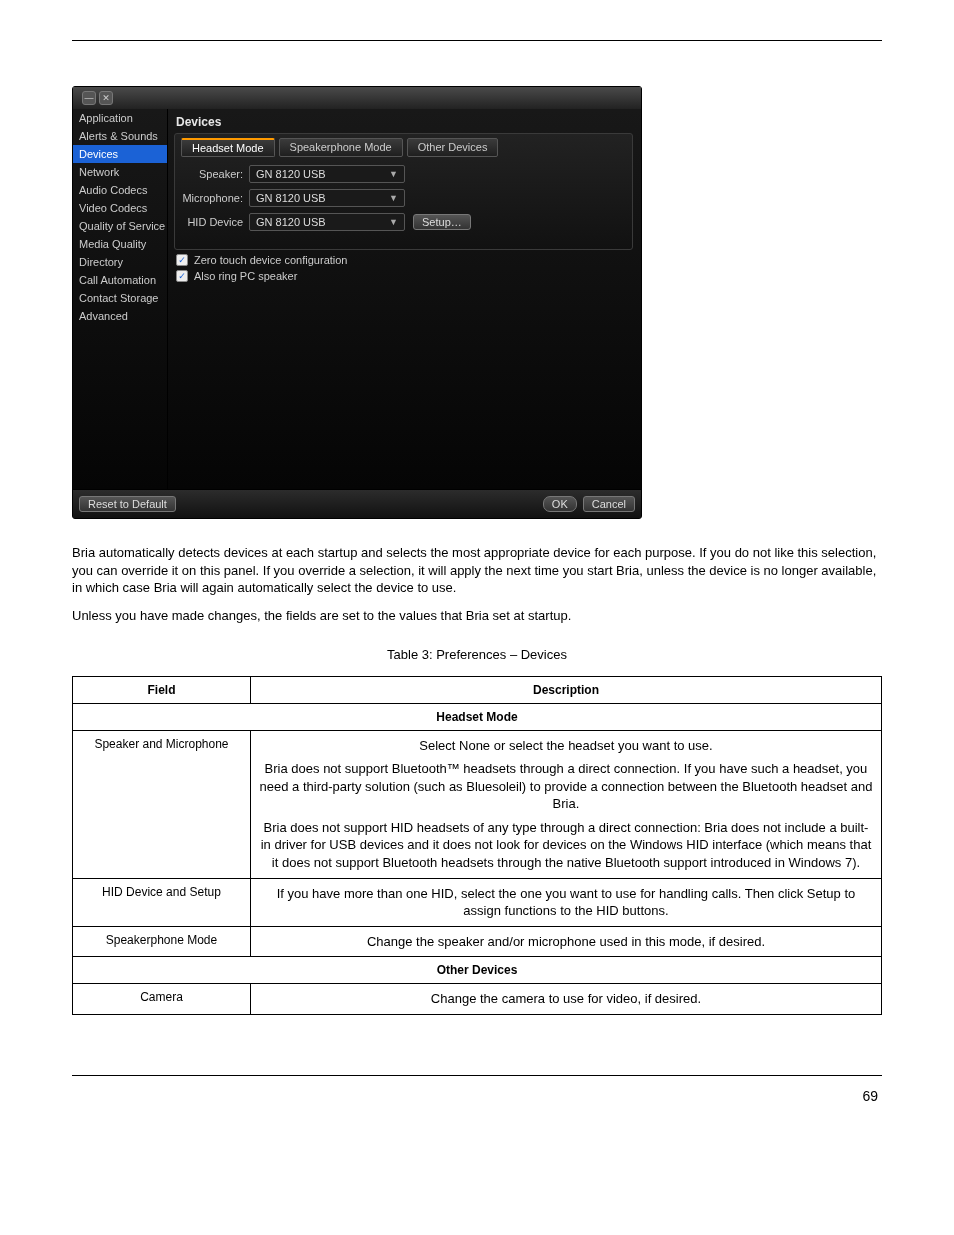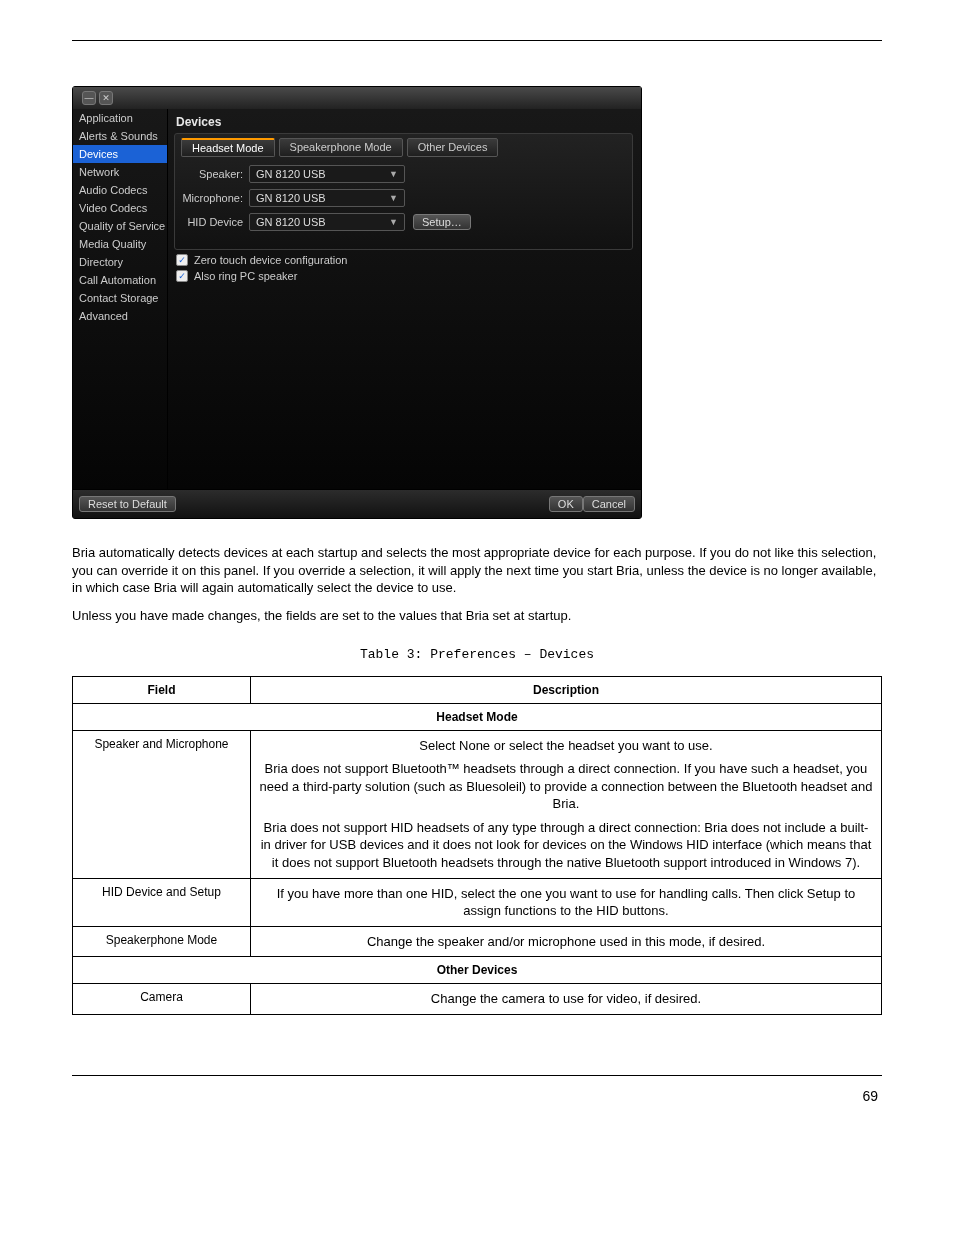--- a/index.html
+++ b/index.html
@@ -28,21 +28,21 @@
   .select { display: flex; align-items: center; background: #1a1a1a; border: 1px solid #555; border-radius: 2px; width: 156px; height: 18px; color: #ddd; font-size: 11px; padding: 0 6px; cursor: pointer; position: relative; }
   .select .arrow { margin-left: auto; font-size: 9px; color: #aaa; }
   .btn { background: linear-gradient(#555,#333); border: 1px solid #777; color: #ddd; font-size: 11px; padding: 1px 8px; border-radius: 3px; cursor: pointer; }
   .chk-row { display: flex; align-items: center; gap: 6px; margin: 4px 0 2px 2px; color: #ccc; font-size: 11px; }
   .chk { width: 12px; height: 12px; background: #eee; border: 1px solid #888; border-radius: 2px; display: flex; align-items: center; justify-content: center; font-size: 9px; color: #1b62d6; cursor: pointer; }
   .dlg-footer { display: flex; align-items: center; padding: 6px; background: linear-gradient(#2c2c2c,#111); border-top: 1px solid #000; }
   .dlg-spacer { height: 195px; }
 
   
   .body-text p { margin: 10px 0; line-height: 1.35; font-size: 13px; }
-  .body-text .sub { margin-top: 22px; font-family: Liberation Mono, monospace; }
+  .body-text .sub { margin-top: 22px; }
 
   
   table.doc { border-collapse: collapse; width: 100%; margin-top: 12px; }
   table.doc th, table.doc td { border: 1px solid #000; padding: 6px 8px; vertical-align: top; font-size: 12px; text-align: center; }
   table.doc th { background: #fff; font-weight: bold; }
   .section-row td { font-weight: bold; }
   table.doc td p { margin: 0 0 6px 0; }
   table.doc td p:last-child { margin-bottom: 0; }
 
   .footer { display: flex; justify-content: space-between; font-size: 14px; padding: 0 4px; }
@@ -115,21 +115,21 @@
         <div class="chk-row">
           <div class="chk">✓</div>
           <span>Also ring PC speaker</span>
         </div>
         <div class="dlg-spacer"></div>
       </div>
     </div>
     <div class="dlg-footer">
       <button class="btn">Reset to Default</button>
       <div style="flex:1"></div>
-      <button class="btn" style="">OK</button>
+      <button class="btn" style="margin-right:6px;border-radius:7px;">OK</button>
       <button class="btn">Cancel</button>
     </div>
   </div>
 
   <div class="body-text">
     <p>Bria automatically detects devices at each startup and selects the most appropriate device for each purpose. If you do not like this selection, you can override it on this panel. If you override a selection, it will apply the next time you start Bria, unless the device is no longer available, in which case Bria will again automatically select the device to use.</p>
     <p>Unless you have made changes, the fields are set to the values that Bria set at startup.</p>
     <p class="sub" style="text-align:center;">Table 3: Preferences – Devices</p>
 
     <table class="doc">

